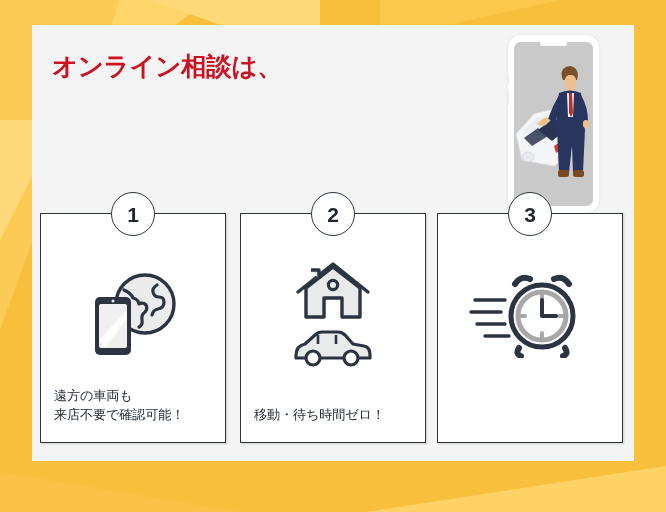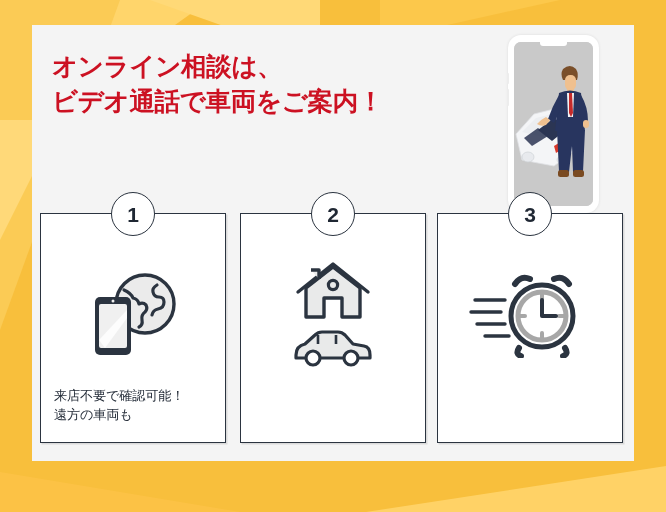--- a/index.html
+++ b/index.html
@@ -203,21 +203,20 @@
   <div class="bg-shape bg-tri-g"></div>
   <div class="bg-shape bg-tri-c"></div>
   <div class="bg-shape bg-tri-d"></div>
   <div class="bg-shape bg-tri-e"></div>
   <div class="bg-shape bg-tri-f"></div>
 
   <div id="panel">
 
     <div id="headline">
       <span class="hl-line">オンライン相談は、</span>
-      <span class="hl-line">ビデオ通話で車両をご案内！</span>
     </div>
 
     <div id="phone-mockup">
       <div class="phone-frame"></div>
       <div class="phone-btn b1"></div>
       <div class="phone-btn b2"></div>
       <div class="phone-screen">
         <svg width="79" height="164" viewBox="0 0 79 164">
           <rect x="0" y="0" width="79" height="164" fill="#c9c9c9"></rect>
 
@@ -257,22 +256,22 @@
         <svg width="108" height="92" viewBox="0 0 108 92">
           <circle cx="66" cy="38" r="29" fill="#ebebeb" stroke="#2b3440" stroke-width="3.4"></circle>
           <path d="M45 24 q7 3 9 8 q5 1 6 6 q4 -2 7 1 q2 4 -1 7 q-4 3 -3 8 q1 5 -3 7 M78 19 q-5 3 -4 7 q1 5 6 5 q5 0 5 5 q0 6 -6 7 q-5 1 -6 6" fill="none" stroke="#2b3440" stroke-width="3.2" stroke-linecap="round" stroke-linejoin="round"></path>
           <rect x="16" y="31" width="36" height="58" rx="5" fill="#2b3440"></rect>
           <rect x="20" y="38" width="28" height="44" rx="2" fill="#f0f0f0"></rect>
           <path d="M20 74 L48 44 L48 52 L26 82 Z" fill="#ffffff" opacity="0.85"></path>
           <circle cx="34" cy="35" r="1.5" fill="#f0f0f0"></circle>
         </svg>
       </div>
       <div class="card-caption">
+        <span class="cap-line">遠方の車両も</span>
         <span class="cap-line">来店不要で確認可能！</span>
-        <span class="cap-line">遠方の車両も</span>
       </div>
     </div>
 
     <div class="card" id="card-2">
       <div class="badge">2</div>
       <div class="card-art">
         <svg width="110" height="116" viewBox="0 0 110 116">
           <g>
             <path d="M28 34 L55 13 L82 34 L82 63 L64 63 L64 44 L46 44 L46 63 L28 63 Z" fill="#e9eaea" stroke="#2b3440" stroke-width="3.4" stroke-linejoin="round"></path>
             <path d="M20 38 L55 10 L90 38" fill="none" stroke="#2b3440" stroke-width="3.4" stroke-linecap="round" stroke-linejoin="round"></path>
@@ -280,20 +279,23 @@
             <circle cx="55" cy="31" r="4.6" fill="#e9eaea" stroke="#2b3440" stroke-width="3.2"></circle>
           </g>
           <g>
             <path d="M18 101 q0 -9 9 -11 l10 -9 q3 -3 7 -3 l16 0 q4 0 7 3 l8 9 l11 2 q6 1 6 9 l0 3 l-74 0 Z" fill="#e9eaea" stroke="#2b3440" stroke-width="3.2" stroke-linejoin="round"></path>
             <path d="M40 81 L40 90 M58 81 L58 90" stroke="#2b3440" stroke-width="2.6"></path>
             <circle cx="35" cy="104" r="7" fill="#ffffff" stroke="#2b3440" stroke-width="3.2"></circle>
             <circle cx="73" cy="104" r="7" fill="#ffffff" stroke="#2b3440" stroke-width="3.2"></circle>
           </g>
         </svg>
       </div>
+      <div class="card-caption">
+        <span class="cap-line">移動・待ち時間ゼロ！</span>
+      </div>
     </div>
 
     <div class="card" id="card-3">
       <div class="badge">3</div>
       <div class="card-art">
         <svg width="122" height="92" viewBox="0 0 122 92">
           <g stroke="#2b3440" stroke-width="3.4" stroke-linecap="round">
             <line x1="6" y1="34" x2="36" y2="34"></line>
             <line x1="2" y1="46" x2="32" y2="46"></line>
             <line x1="8" y1="58" x2="36" y2="58"></line>

